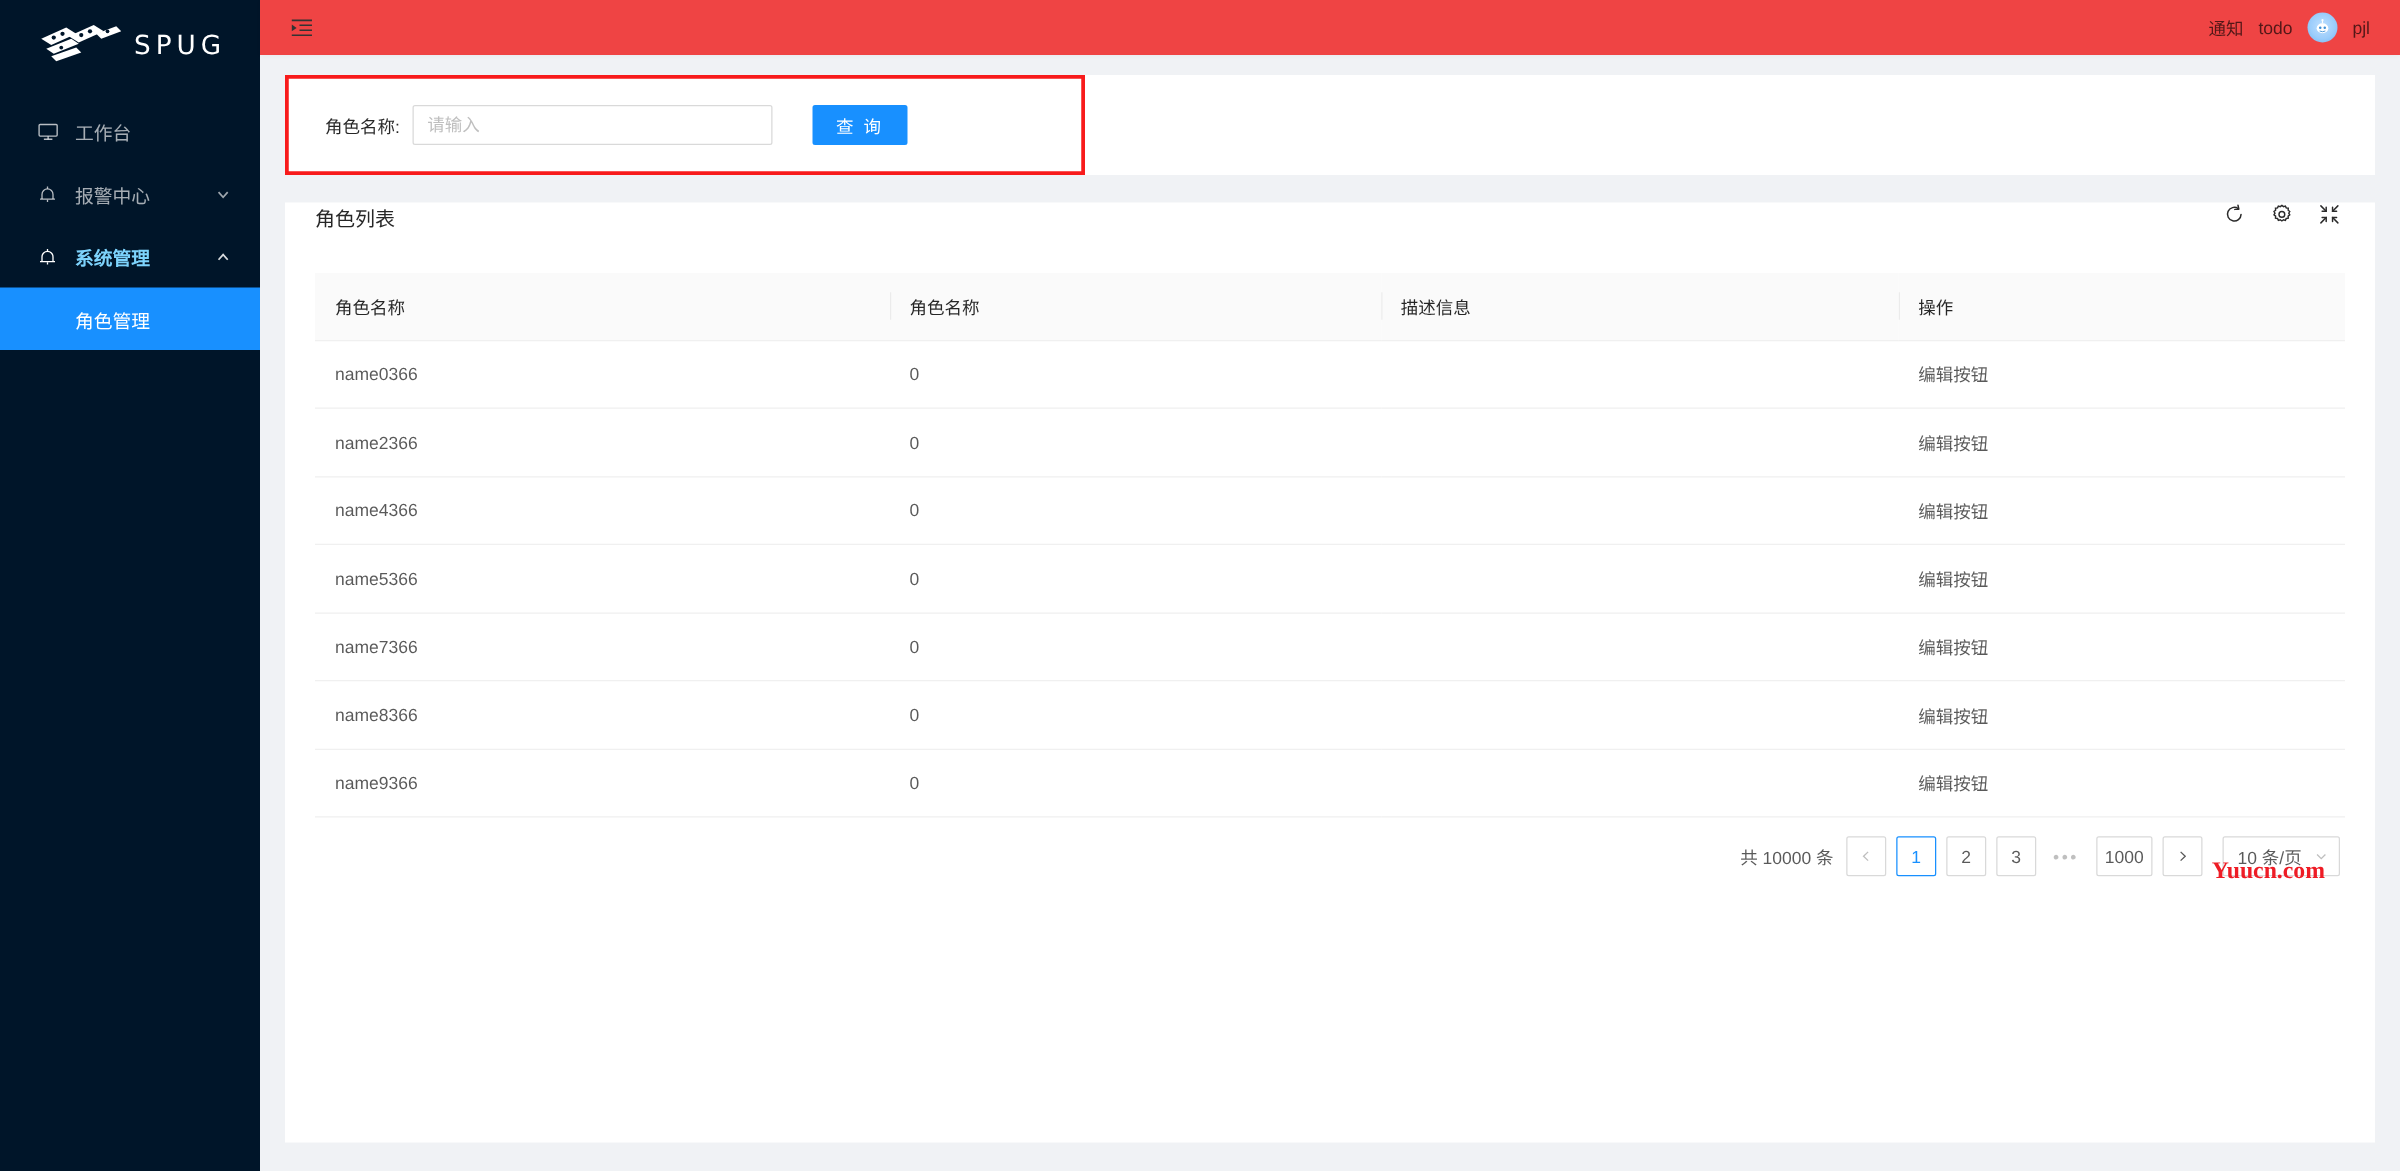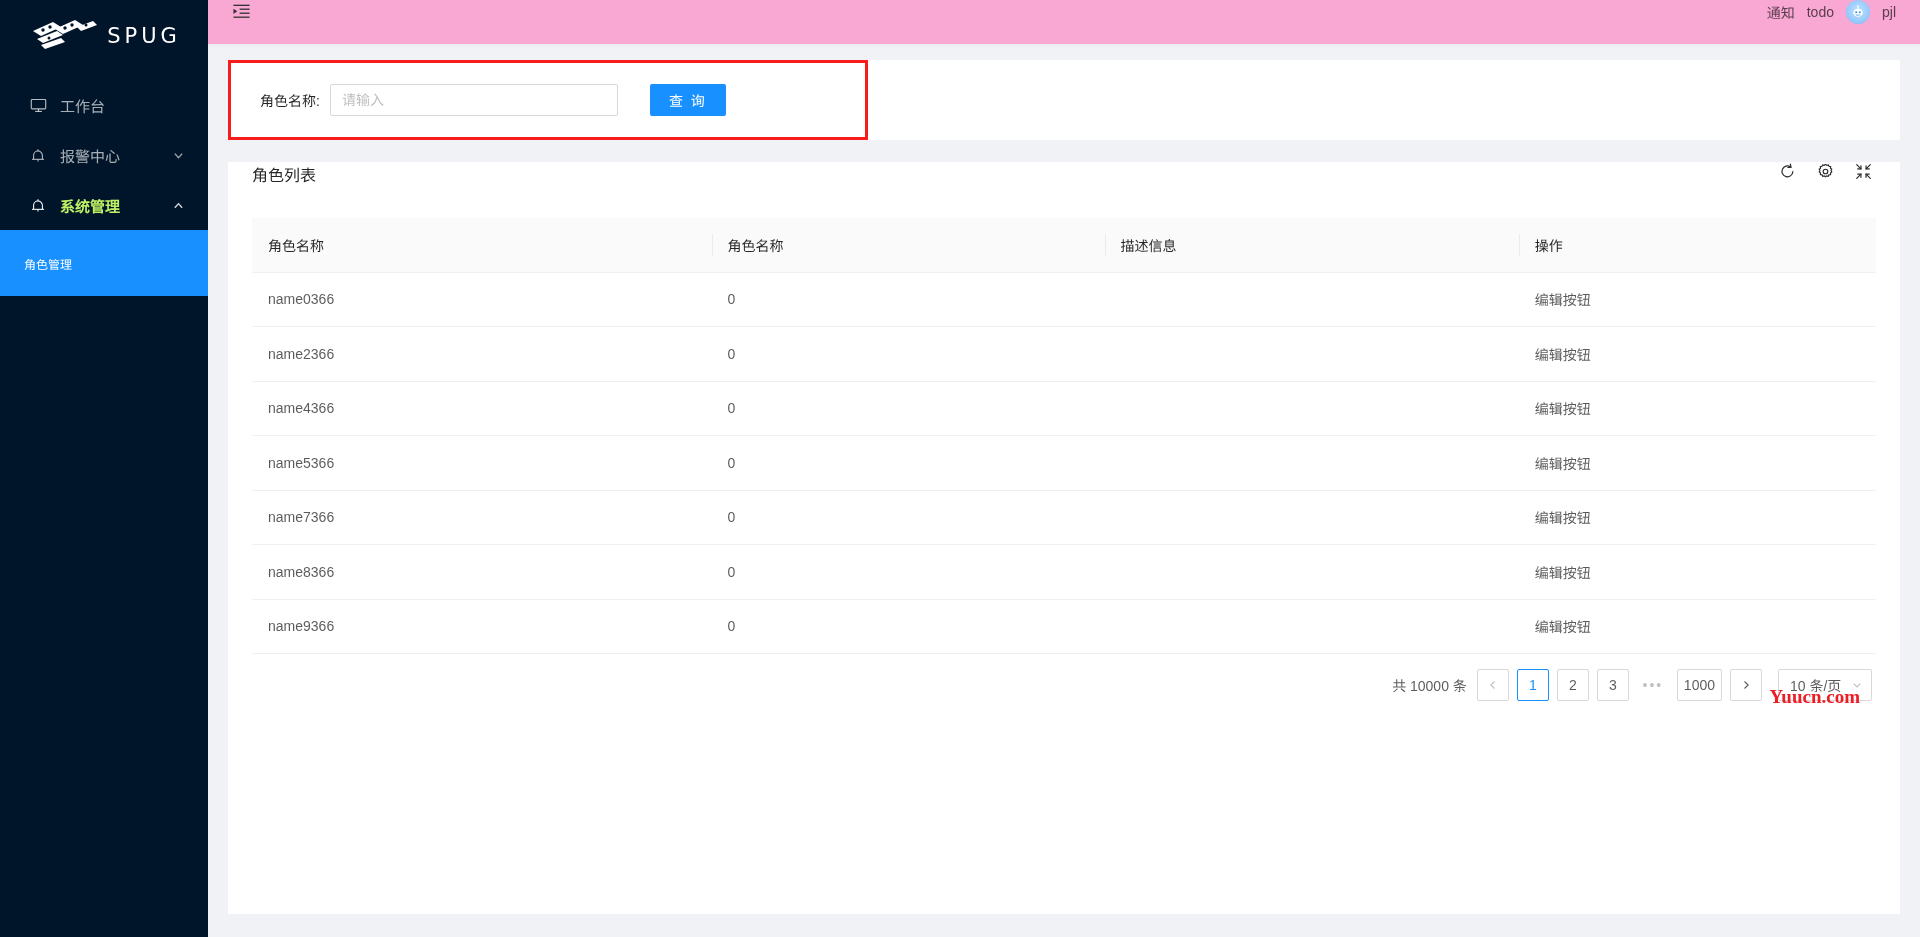--- a/index.html
+++ b/index.html
@@ -44,46 +44,46 @@
     cursor: pointer;
     position: relative;
   }
   .menu-item .mi-icon {
     width: 20px; height: 20px;
     margin-right: 12px;
     display: inline-flex; align-items: center; justify-content: center;
     flex: 0 0 20px;
   }
   .menu-item .mi-icon svg { display:block; }
-  .menu-item.open { color: #bef264; font-weight: 600; }
+  .menu-item.open { color: #7dd3fc; font-weight: 600; }
   .menu-item .arrow {
     position: absolute; right: 24px; top: 50%;
     transform: translateY(-50%);
     width: 12px; height: 12px;
     display: inline-flex; align-items:center; justify-content:center;
   }
   .submenu-item {
-    height: 66px;
+    height: 50px;
     display: flex; align-items: center;
-    padding-left: 24px;
-    font-size: 12px;
+    padding-left: 60px;
+    font-size: 15px;
     color: rgba(255,255,255,.65);
     cursor: pointer;
   }
   .submenu-item.active {
     background: #1890ff;
     color: #fff;
   }
 
   
   .right { flex: 1; display: flex; flex-direction: column; min-width: 0; background:#f0f2f5; }
   .header {
     height: 44px; flex: 0 0 44px;
-    background: #f9a8d4;
-    display: flex; align-items: flex-start;
+    background: #ef4444;
+    display: flex; align-items: center;
     padding: 0 24px 0 22px;
     box-shadow: 0 1px 4px rgba(0,21,41,.04);
     position: relative; z-index: 5;
   }
   .trigger {
     width: 22px; height: 22px; cursor: pointer;
     display: inline-flex; align-items:center; justify-content:center;
   }
   .header-right {
     margin-left: auto;

